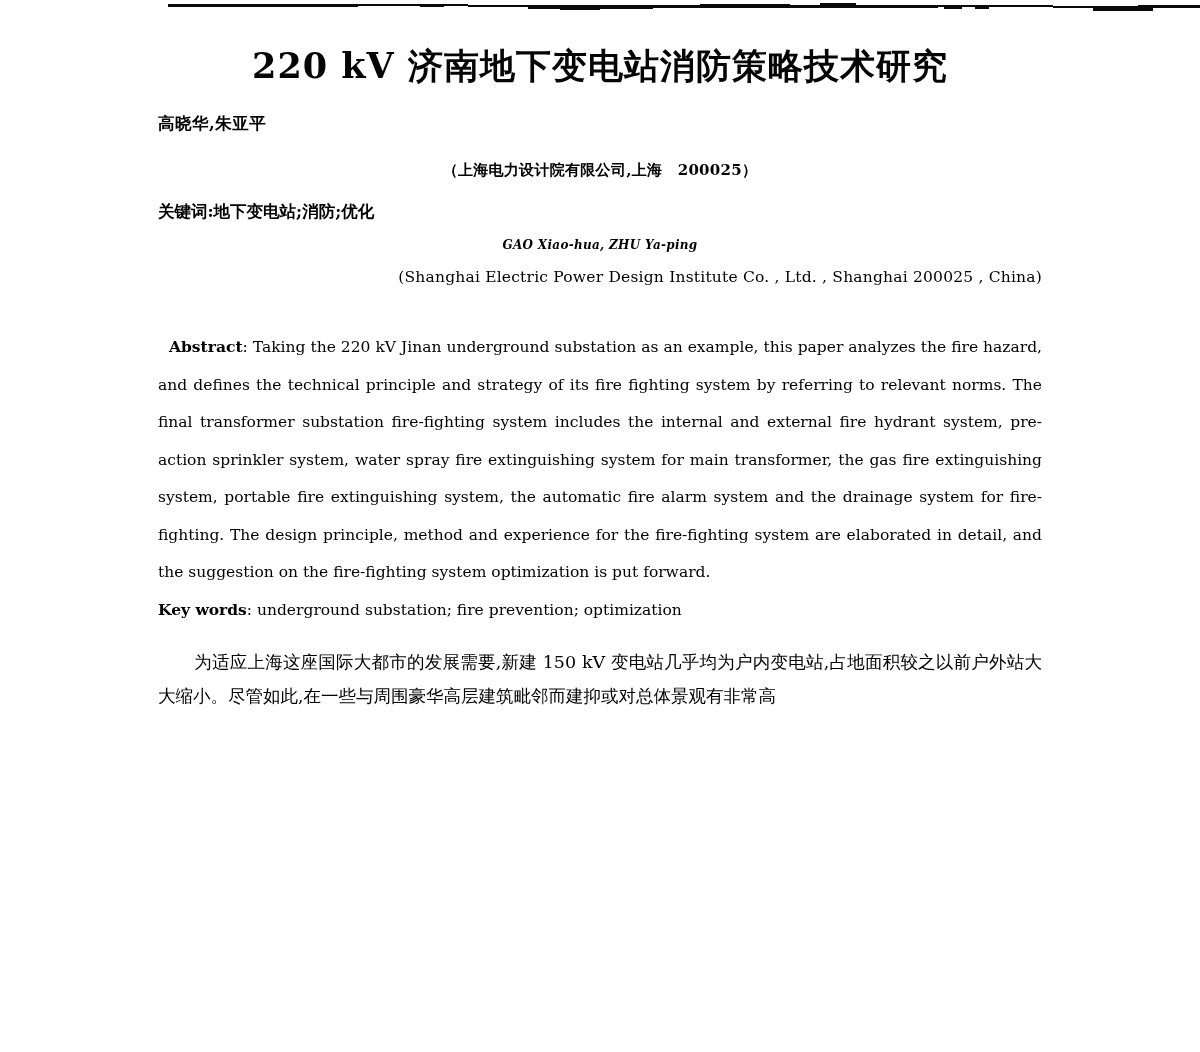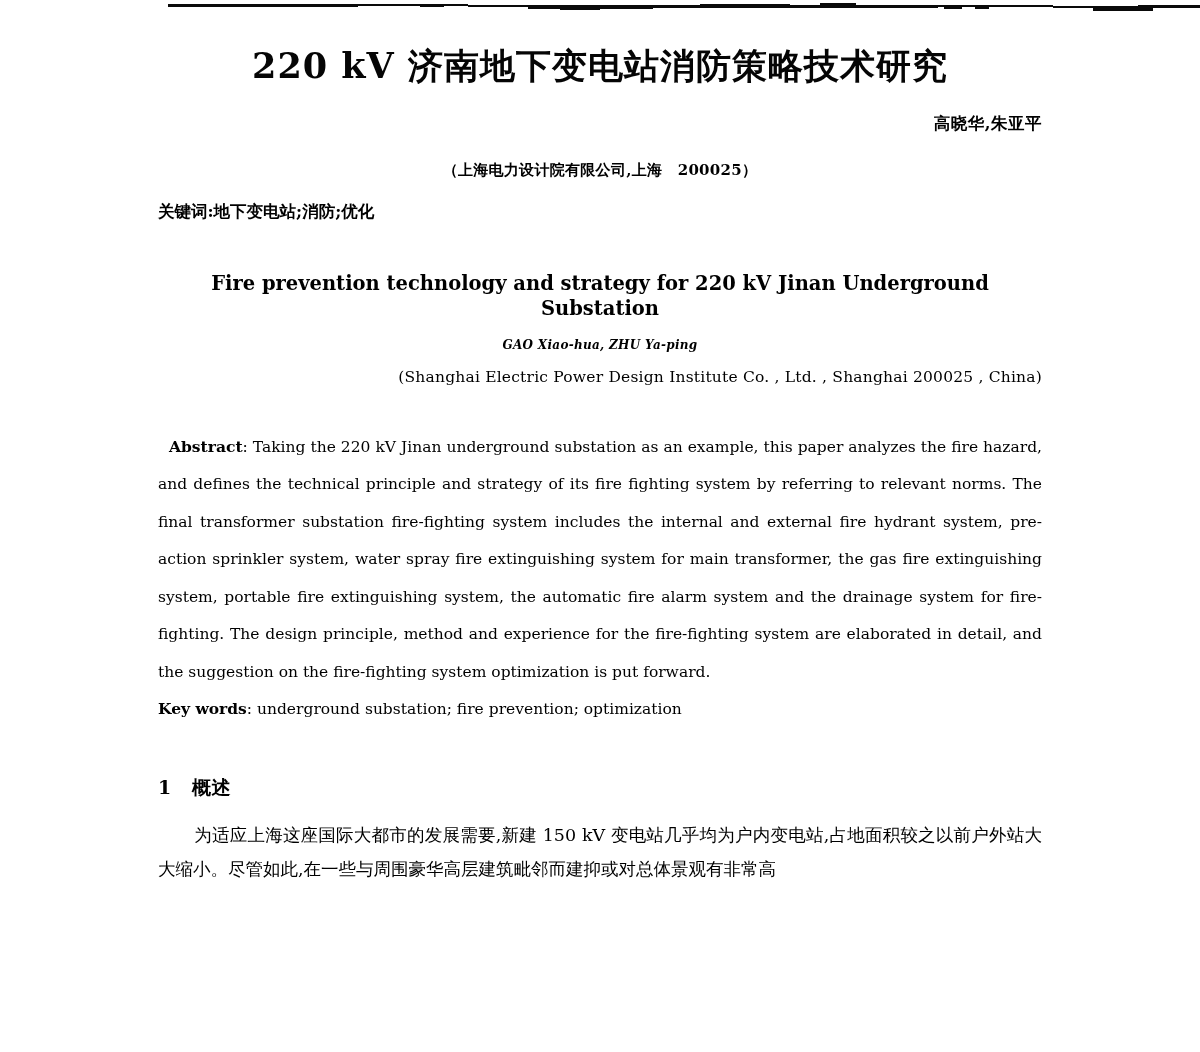--- a/index.html
+++ b/index.html
@@ -54,21 +54,21 @@
     font-family: "DejaVu Serif", "Liberation Serif", serif;
     font-weight: bold;
     font-size: 35px;
     letter-spacing: 1px;
     line-height: 1.25;
     color: #050505;
   }
 
   .cn-authors {
     margin-top: 25px;
-    text-align: right;
+    text-align: left;
     font-weight: bold;
     font-size: 16.5px;
     letter-spacing: 0.5px;
   }
 
   .cn-affil {
     margin-top: 26px;
     text-align: center;
     font-weight: bold;
     font-size: 15px;
@@ -181,28 +181,26 @@
 
     <h1 class="cn-title">220 kV 济南地下变电站消防策略技术研究</h1>
 
     <div class="cn-authors">高晓华,朱亚平</div>
 
     <div class="cn-affil">（上海电力设计院有限公司,上海　200025）</div>
 
 
     <div class="cn-keywords"><span>关键词:</span><span>地下变电站;消防;优化</span></div>
 
-    <h2 class="en-title">Fire prevention technology and strategy for 220 kV Jinan Underground Substation</h2>
 
     <div class="en-authors">GAO Xiao-hua, ZHU Ya-ping</div>
 
     <div class="en-affil">(Shanghai Electric Power Design Institute Co. , Ltd. , Shanghai 200025 , China)</div>
 
     <div class="en-abstract"><b>Abstract</b><span>:</span>&nbsp;<span>Taking the 220 kV Jinan underground substation as an example, this paper analyzes the fire hazard, and defines the technical principle and strategy of its fire fighting system by referring to relevant norms. The final transformer substation fire-fighting system includes the internal and external fire hydrant system, pre-action sprinkler system, water spray fire extinguishing system for main transformer, the gas fire extinguishing system, portable fire extinguishing system, the automatic fire alarm system and the drainage system for fire-fighting. The design principle, method and experience for the fire-fighting system are elaborated in detail, and the suggestion on the fire-fighting system optimization is put forward.</span></div>
 
     <div class="en-keywords"><b>Key words</b><span>:</span>&nbsp;<span>underground substation; fire prevention; optimization</span></div>
 
-    <div class="section-head"><span class="num">1</span><span>概述</span></div>
 
     <p class="cn-body"><span class="indent"></span><span>为适应上海这座国际大都市的发展需要,新建 150 kV 变电站几乎均为户内变电站,占地面积较之以前户外站大大缩小。尽管如此,在一些与周围豪华高层建筑毗邻而建抑或对总体景观有非常高</span></p>
 
   </div>
 </div>
 
 </body></html>

